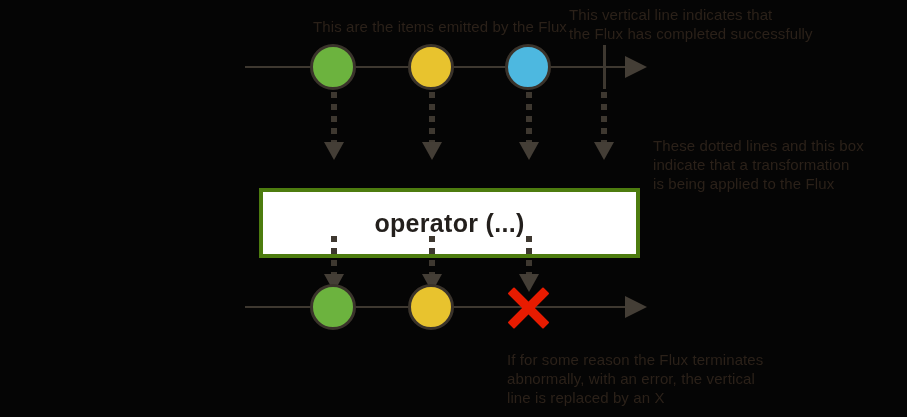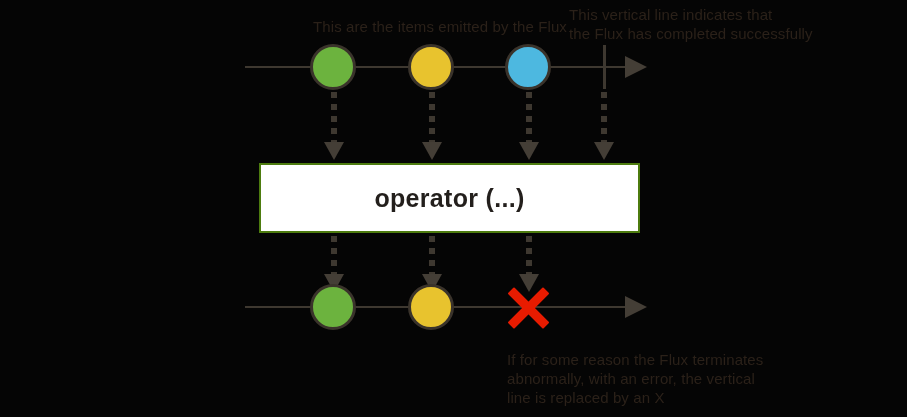--- a/index.html
+++ b/index.html
@@ -102,44 +102,48 @@
     height: 0;
     border-left: 10px solid transparent;
     border-right: 10px solid transparent;
     border-top: 18px solid #443e36;
   }
 
   
   .operator-box {
     position: absolute;
     background: #ffffff;
-    border: 2px solid #4d7c0f;
+    border: 4px solid #4d7c0f;
     box-sizing: border-box;
     display: flex;
     align-items: center;
     justify-content: center;
+    margin-top: 25px;
   }
   .operator-label {
     color: #231f1c;
     font-size: 25px;
     font-weight: bold;
     letter-spacing: 0.3px;
   }
 </style>
 </head>
 <body>
 
 <div id="canvas">
 
 
   <div class="note center" style="left:280px; top:17px; width:320px;">This are the items emitted by the Flux</div>
 
   <div class="note left" style="left:569px; top:5px; width:300px;">This vertical line indicates that
 the Flux has completed successfully</div>
 
+  <div class="note left" style="left:653px; top:136px; width:250px;">These dotted lines and this box
+indicate that a transformation
+is being applied to the Flux</div>
 
 
 
   <div class="note left" style="left:507px; top:350px; width:400px;">If for some reason the Flux terminates
 abnormally, with an error, the vertical
 line is replaced by an X</div>
 
   <div class="timeline" style="left:245px; top:66px; width:395px;"></div>
   <div class="arrowhead" style="left:625px; top:56px;"></div>
 

